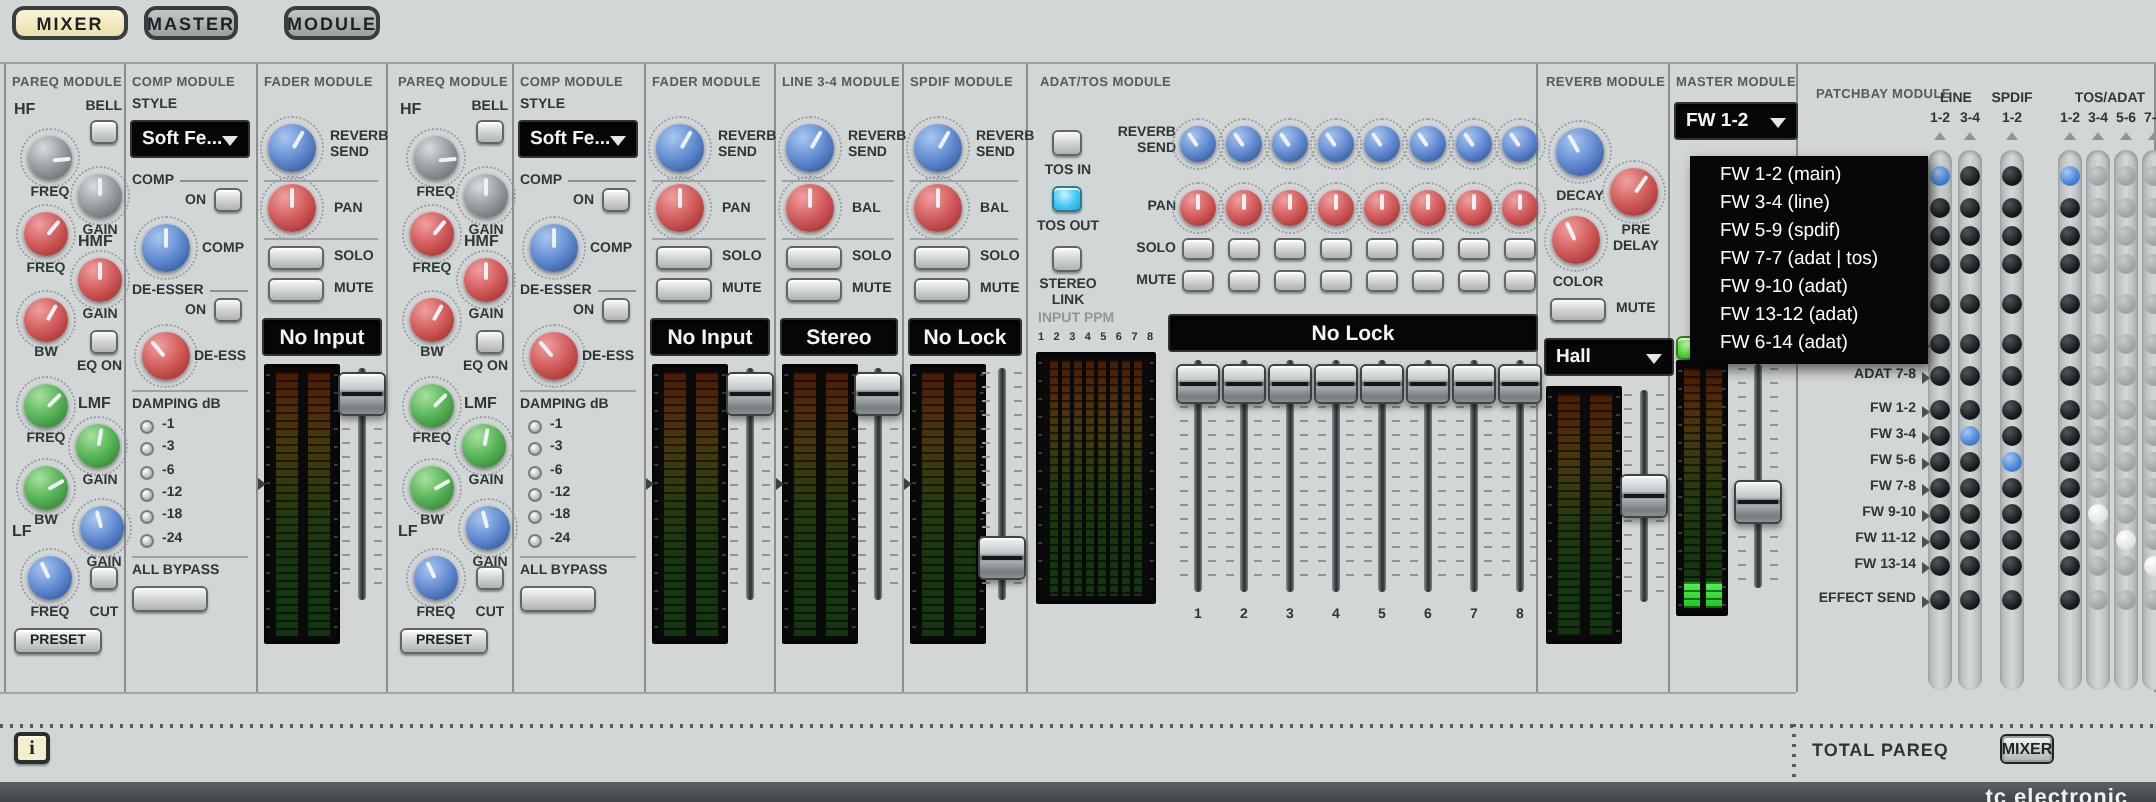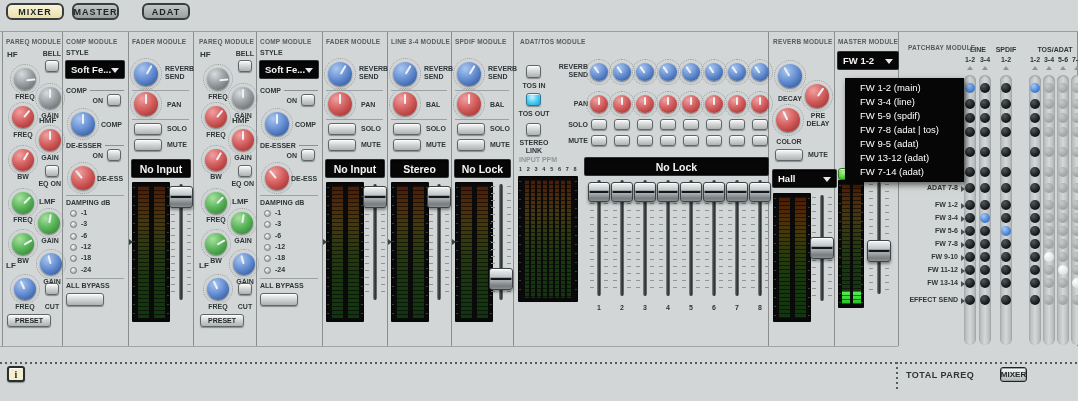--- a/index.html
+++ b/index.html
@@ -91,21 +91,21 @@
   .vdotline{position:absolute;width:2px;background:repeating-linear-gradient(180deg,#565b5f 0 1.6px,transparent 1.6px 5px);}
   .brandbar{position:absolute;left:0;right:0;top:391px;height:10px;background:linear-gradient(180deg,#5c6264,#3e4446);}
   .brand{position:absolute;right:14px;top:2px;font:bold 11px "Liberation Sans",sans-serif;color:#eef2f2;letter-spacing:.5px;}
 </style>
 </head>
 <body>
 
 <div class="stage">
   <div class="tab active" style="left:6px;width:58px">MIXER</div>
   <div class="tab" style="left:72px;width:47px">MASTER</div>
-  <div class="tab" style="left:142px;width:48px">ADAT</div>
+  <div class="tab" style="left:142px;width:48px">MODULE</div>
 
   <div class="abs" style="left:0;top:31px;width:1078px;height:1px;background:#9a9e9e"></div>
   <div id="modules" class="abs" style="left:0;top:0">
       <div class="m first" style="left: 2px; width: 61px;">
         <div class="mt" style="left: 3px; top: 6px;">PAREQ MODULE</div>
         <div class="lb big" style="left: 4px; top: 18px;">HF</div>
         <div class="lb " style="left: 28px; top: 18px; width: 30px; text-align: right;">BELL</div>
         <div class="btn" style="left: 42px; top: 28px; width: 14px; height: 12px;"></div>
         <div class="ring" style="left: 7px; top: 32px; width: 30px; height: 30px;">
           <div class="knob kx" style="--a: 85deg;"></div>
@@ -748,24 +748,27 @@
         <div class="dot gray" style="left: 158px; top: 263px;"></div>
         <div class="dot gray" style="left: 172px; top: 263px;"></div>
       </div>
     </div>
   <div class="abs" style="left:0;top:346px;width:898px;height:1px;background:#a2a6a6"></div>
 
   <div class="menu" id="fw-menu">
       <div class="menu-item">FW 1-2 (main)</div>
       <div class="menu-item">FW 3-4 (line)</div>
       <div class="menu-item">FW 5-9 (spdif)</div>
-      <div class="menu-item">FW 7-8 (adat | tos)</div>
-      <div class="menu-item">FW 9-5 (adat)</div>
+      <div class="menu-item">FW 7-7 (adat | tos)</div>
+      <div class="menu-item">FW 9-10 (adat)</div>
       <div class="menu-item">FW 13-12 (adat)</div>
-      <div class="menu-item">FW 7-14 (adat)</div>
+      <div class="menu-item">FW 6-14 (adat)</div>
     </div>
 
   <div class="dotline" style="left:0;top:362px;width:1078px"></div>
   <div class="btn txt" style="left:7px;top:366px;width:18px;height:16px;background:#f4efcf;border:2px solid #2a2e30;border-radius:3px;font:bold 10px 'Liberation Serif',serif">i</div>
   <div class="vdotline" style="left:896px;top:362px;height:29px"></div>
   <div class="lb" style="left:906px;top:370px;font-size:9px;letter-spacing:.5px;color:#2e3436">TOTAL PAREQ</div>
   <div class="btn txt" style="left:1000px;top:367px;width:27px;height:15px;font-size:8px;border:1px solid #222;box-shadow:0 0 0 1px #9aa0a0 inset">MIXER</div>
+  <div class="brandbar">
+    <div class="brand">tc electronic</div>
+  </div>
 </div>
 
 </body></html>

